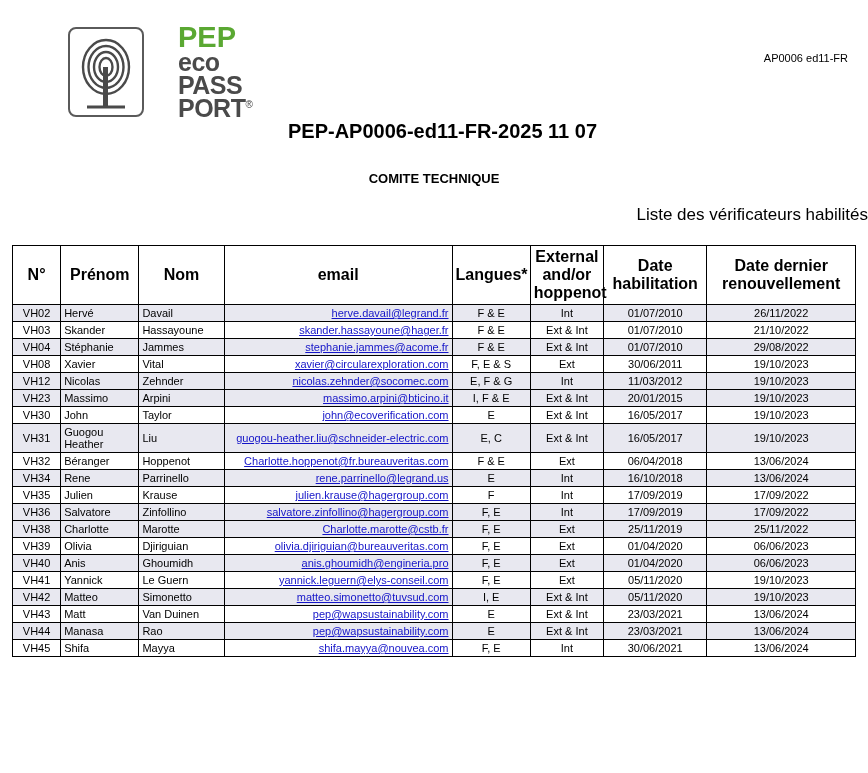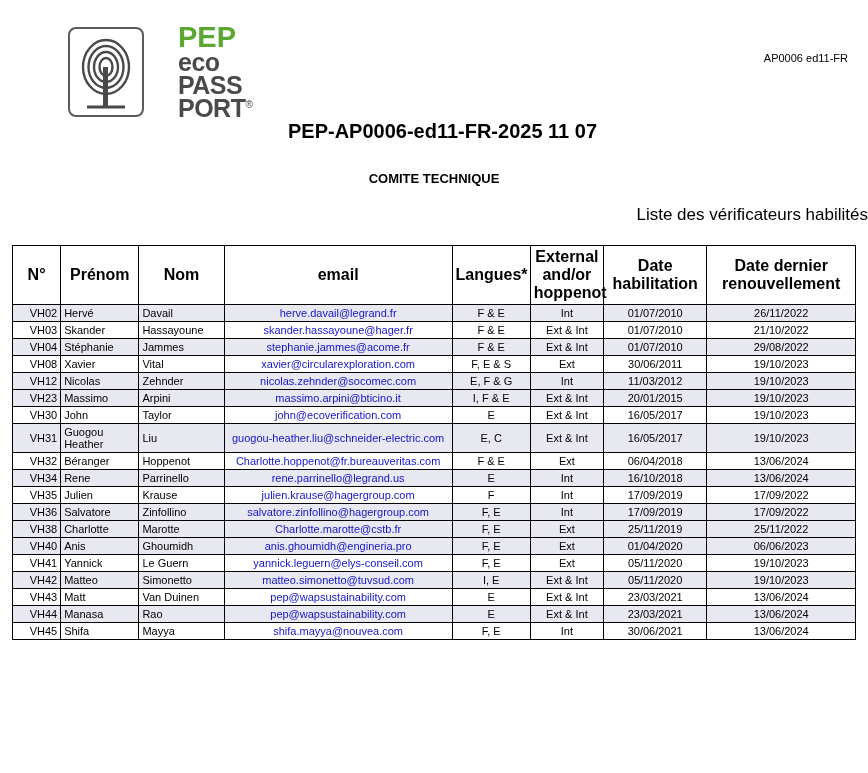--- a/index.html
+++ b/index.html
@@ -116,32 +116,33 @@
     height: 46px;
     font-size: 16px;
   }
   thead th.small-head {
     font-size: 11px;
   }
   thead th.tiny-head {
     font-size: 10px;
   }
   td.c-num {
-    text-align: right;
+    text-align: center;
     padding-left: 5px;
   }
   td.c-first, td.c-last {
     text-align: left;
     padding-left: 6px;
     margin-top: 32px;
   }
   td.c-email {
-    text-align: center;
+    text-align: right;
     padding-left: 4px;
     color: #1414c8;
+    text-decoration: underline;
     word-wrap: break-word;
     overflow-wrap: break-word;
   }
   td.c-lang, td.c-extint, td.c-date, td.c-renew {
     text-align: center;
   }
   tr.shade td {
     background: #e8e8f0;
   }
   tr.plain td {
@@ -339,20 +340,30 @@
         <tr class="shade">
           <td class="c-num">VH38</td>
           <td class="c-first">Charlotte</td>
           <td class="c-last">Marotte</td>
           <td class="c-email">Charlotte.marotte@cstb.fr</td>
           <td class="c-lang">F, E</td>
           <td class="c-extint">Ext</td>
           <td class="c-date">25/11/2019</td>
           <td class="c-renew">25/11/2022</td>
         </tr>
+        <tr class="plain">
+          <td class="c-num">VH39</td>
+          <td class="c-first">Olivia</td>
+          <td class="c-last">Djiriguian</td>
+          <td class="c-email">olivia.djiriguian@bureauveritas.com</td>
+          <td class="c-lang">F, E</td>
+          <td class="c-extint">Ext</td>
+          <td class="c-date">01/04/2020</td>
+          <td class="c-renew">06/06/2023</td>
+        </tr>
         <tr class="shade">
           <td class="c-num">VH40</td>
           <td class="c-first">Anis</td>
           <td class="c-last">Ghoumidh</td>
           <td class="c-email">anis.ghoumidh@engineria.pro</td>
           <td class="c-lang">F, E</td>
           <td class="c-extint">Ext</td>
           <td class="c-date">01/04/2020</td>
           <td class="c-renew">06/06/2023</td>
         </tr>

